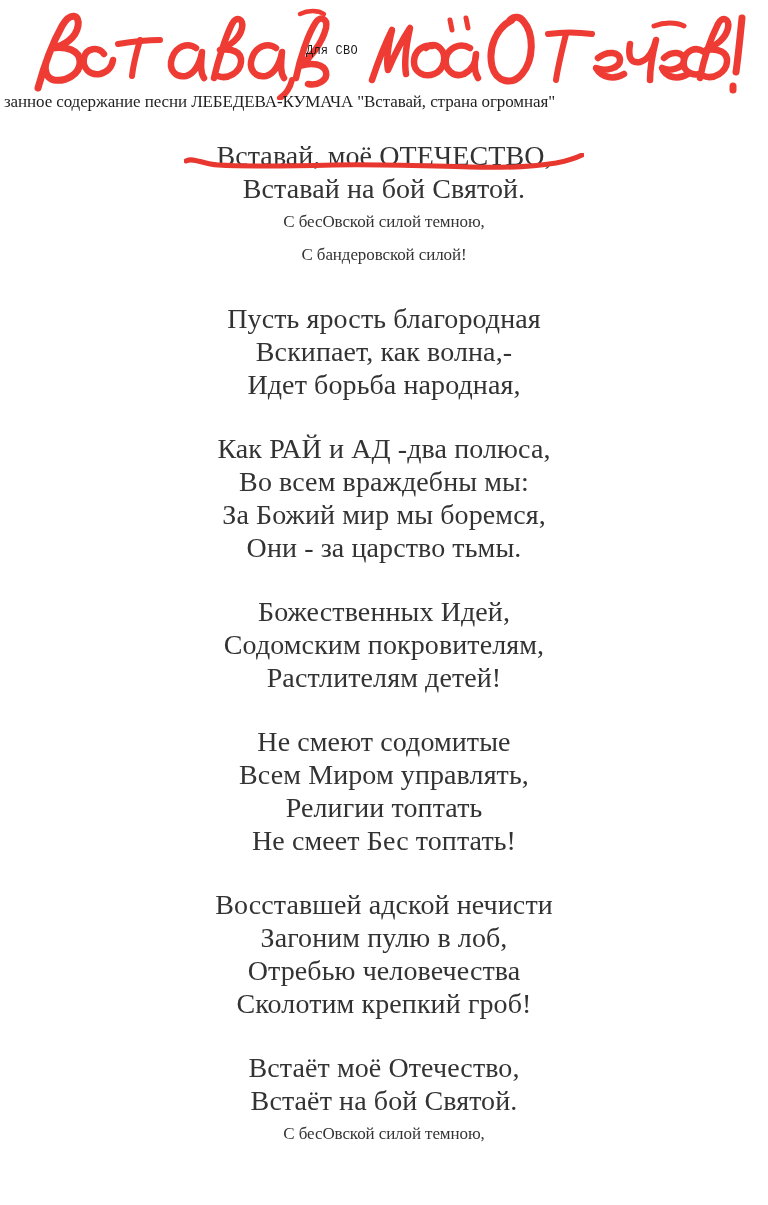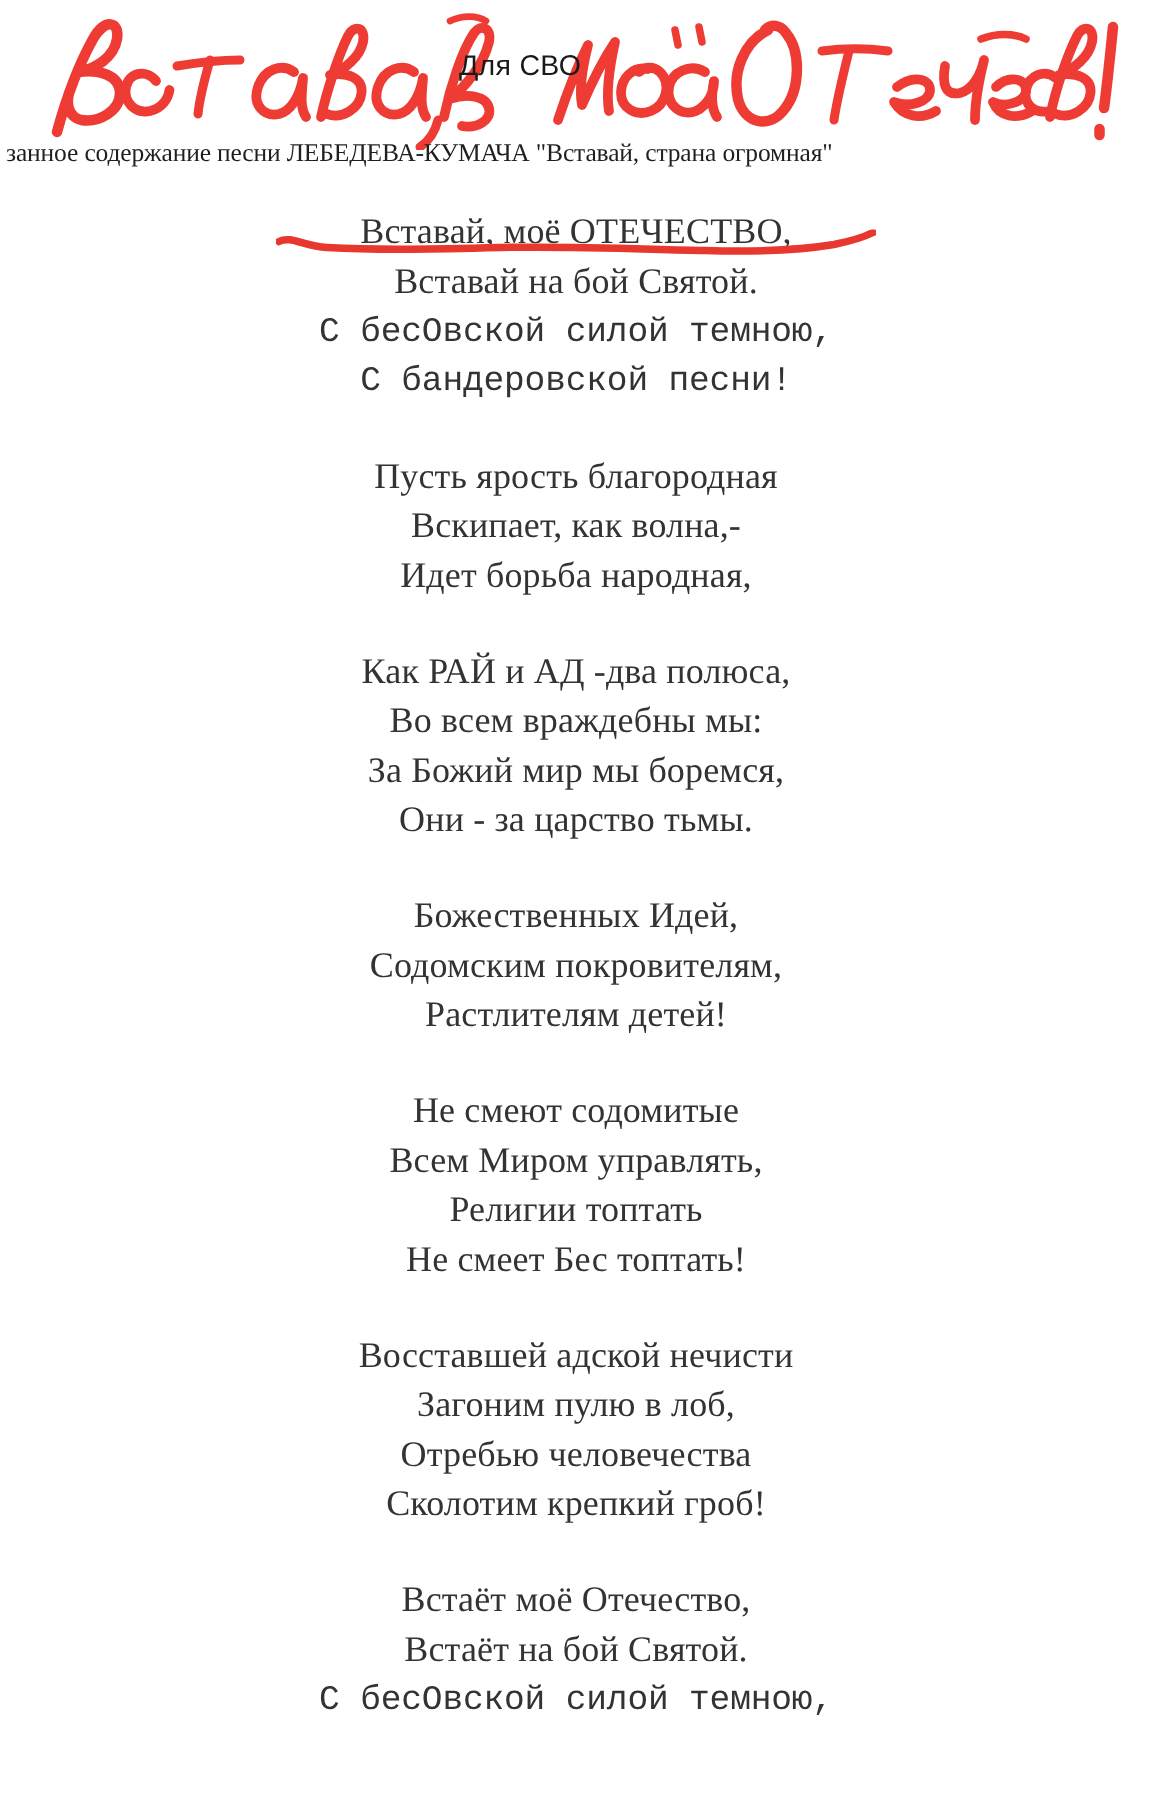--- a/index.html
+++ b/index.html
@@ -37,23 +37,23 @@
     top: 14px;
     width: 716px;
     font-family: "Liberation Serif", serif;
     font-size: 0px;
     color: transparent;
     white-space: nowrap;
   }
   .overlay-label {
     position: absolute;
     left: 306px;
-    top: 34px;
-    font-family: Liberation Sans, sans-serif;
-    font-size: 19px;
+    top: 44px;
+    font-family: Liberation Mono, monospace;
+    font-size: 12px;
     color: #1a1a1a;
     letter-spacing: 0.2px;
     white-space: nowrap;
     z-index: 5;
   }
   .subtitle {
     position: absolute;
     left: 4px;
     top: 90px;
     width: 760px;
@@ -75,29 +75,29 @@
   .stanza {
     margin: 0 0 31px 0;
     padding: 0;
   }
   .stanza:last-child {
     margin-bottom: 0;
   }
   .line {
     display: block;
     font-family: "Liberation Serif", "DejaVu Serif", serif;
-    font-size: 24px;
+    font-size: 28px;
     line-height: 33px;
     color: #333333;
     white-space: nowrap;
     letter-spacing: 0.1px;
   }
   .line.sans {
-    font-family: Liberation Mono, monospace;
-    font-size: 23px;
+    font-family: Liberation Serif, serif;
+    font-size: 17px;
     letter-spacing: -0.1px;
   }
 
   
   .line-wrap {
     position: relative;
     display: block;
   }
   .hand-underline {
     position: absolute;
@@ -179,21 +179,21 @@
         </svg>
         <span class="line">Вставай, моё ОТЕЧЕСТВО,</span>
       </span>
       <span class="line-wrap">
         <span class="line">Вставай на бой Святой.</span>
       </span>
       <span class="line-wrap">
         <span class="line sans">С бесОвской силой темною,</span>
       </span>
       <span class="line-wrap">
-        <span class="line sans">С бандеровской песни!</span>
+        <span class="line sans">С бандеровской силой!</span>
       </span>
     </div>
     <div class="stanza">
       <span class="line-wrap">
         <span class="line">Пусть ярость благородная</span>
       </span>
       <span class="line-wrap">
         <span class="line">Вскипает, как волна,-</span>
       </span>
       <span class="line-wrap">

